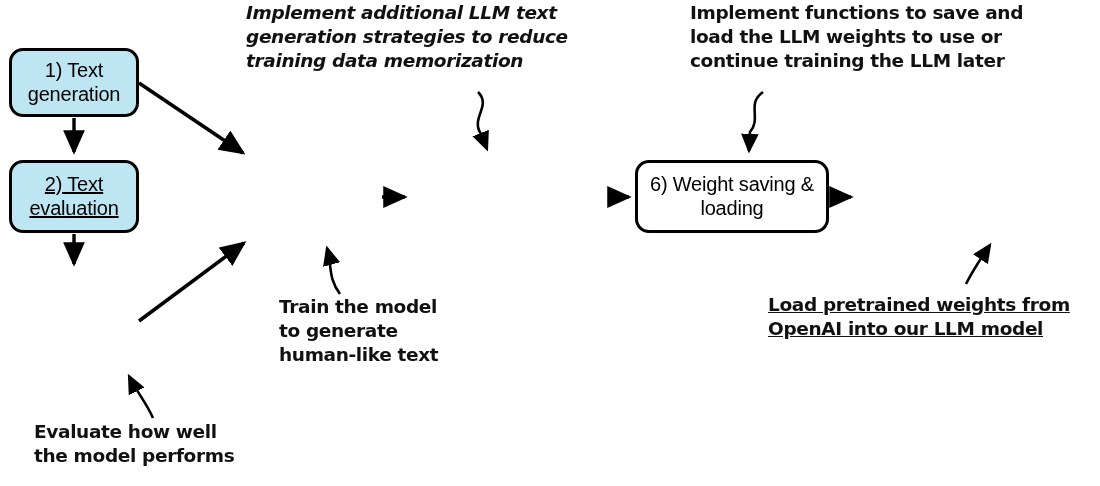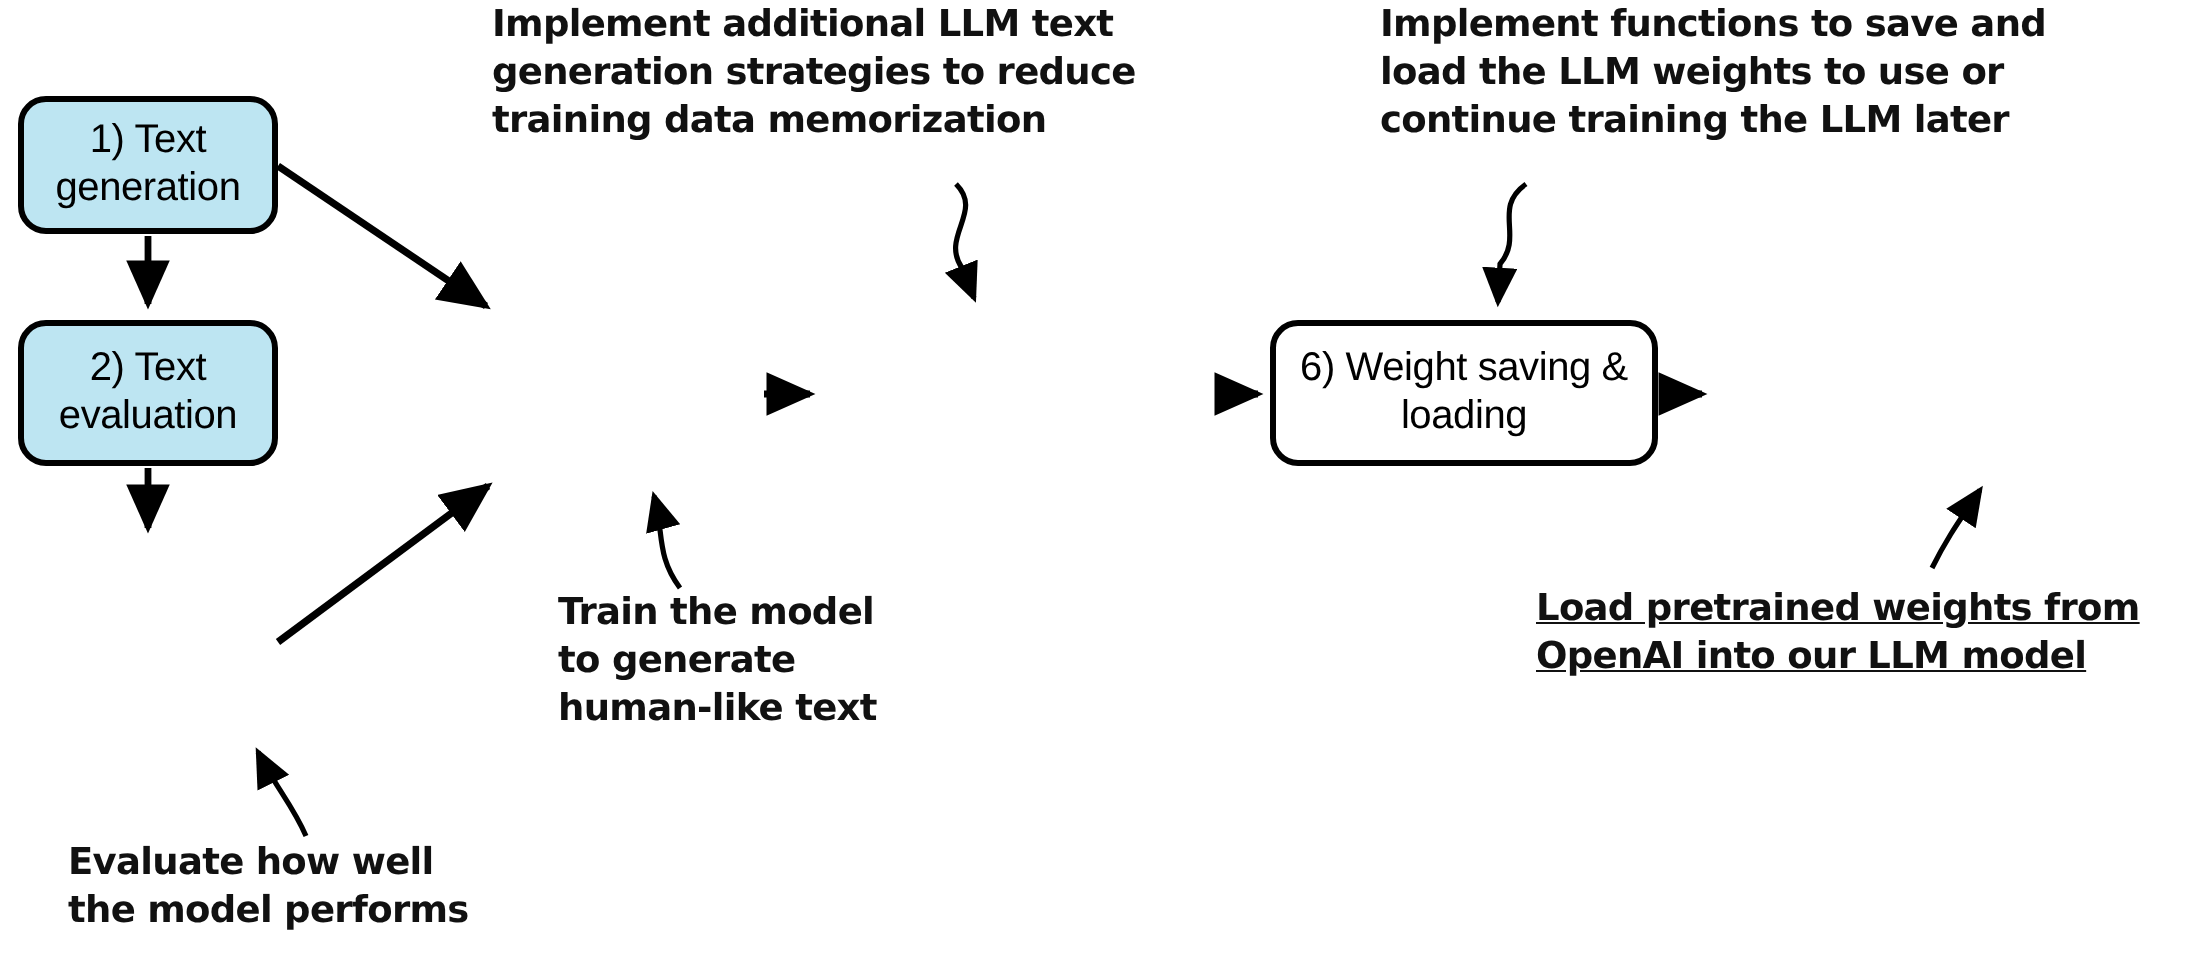--- a/index.html
+++ b/index.html
@@ -74,34 +74,34 @@
 
     <path d="M966,284 C974,268 980,260 990,245" fill="none" stroke="#000" stroke-width="2.6" marker-end="url(#ahs)"></path>
   </svg>
 
   <div class="node blue" style="left:9px;top:48px;width:130px;height:69px;">
     <span style="white-space: pre-line;">1) Text
 generation</span>
   </div>
 
   <div class="node blue" style="left:9px;top:160px;width:130px;height:73px;">
-    <span style="white-space: pre-line;">2) Text
+    <span style="white-space: pre-line; text-decoration: underline;">2) Text
 evaluation</span>
   </div>
 
 
 
 
   <div class="node" style="left:635px;top:160px;width:194px;height:73px;">
     <span style="white-space: pre-line;">6) Weight saving &amp;
 loading</span>
   </div>
 
 
-  <div class="ann" style="left:246px;top:1px;">Implement additional LLM text
+  <div class="ann" style="left:246px;top:1px;font-style:italic;">Implement additional LLM text
 generation strategies to reduce
 training data memorization</div>
 
   <div class="ann" style="left:690px;top:1px;">Implement functions to save and
 load the LLM weights to use or
 continue training the LLM later</div>
 
   <div class="ann" style="left:279px;top:295px;">Train the model
 to generate
 human-like text</div>

